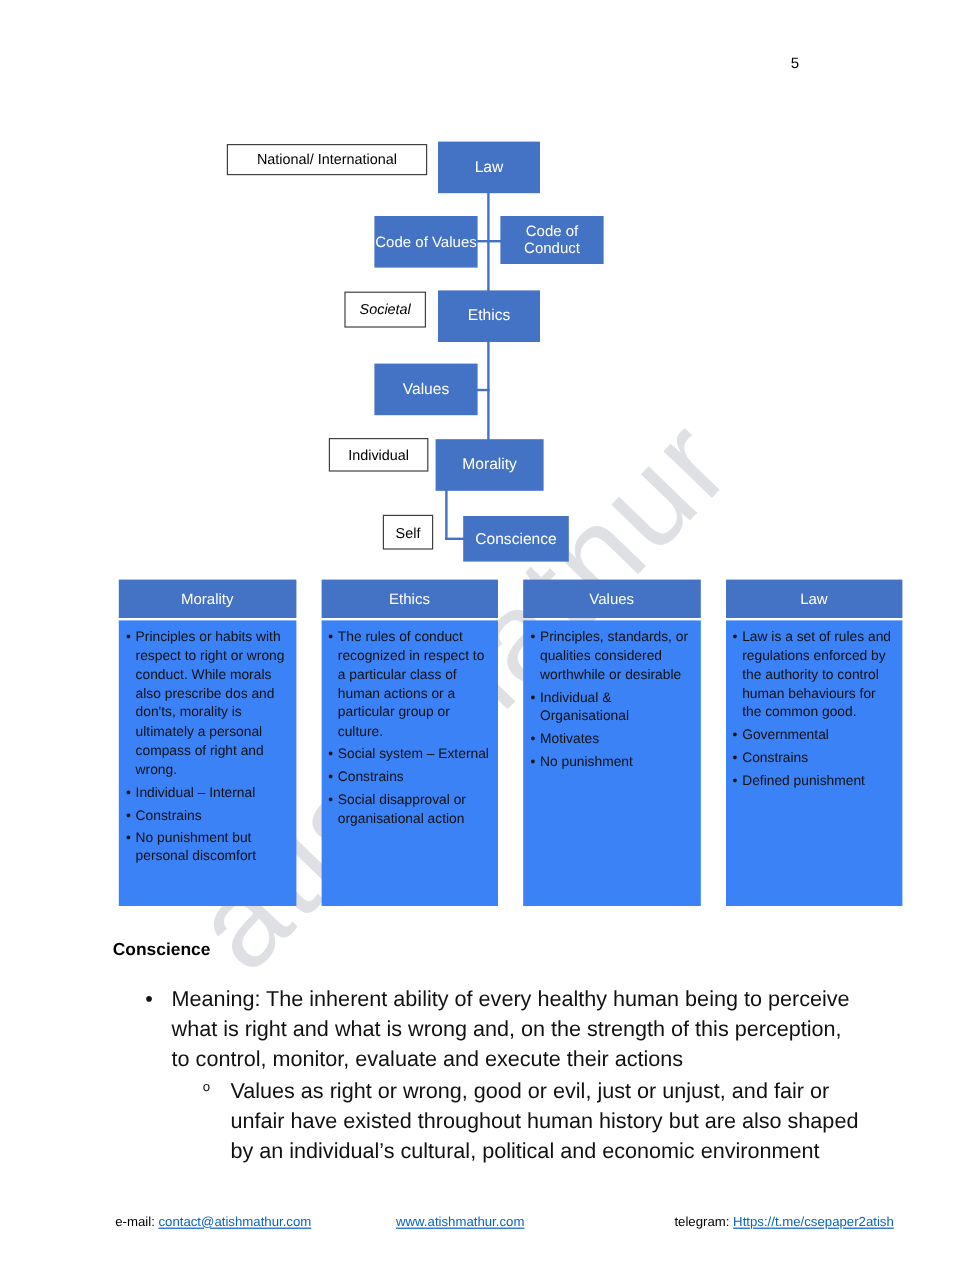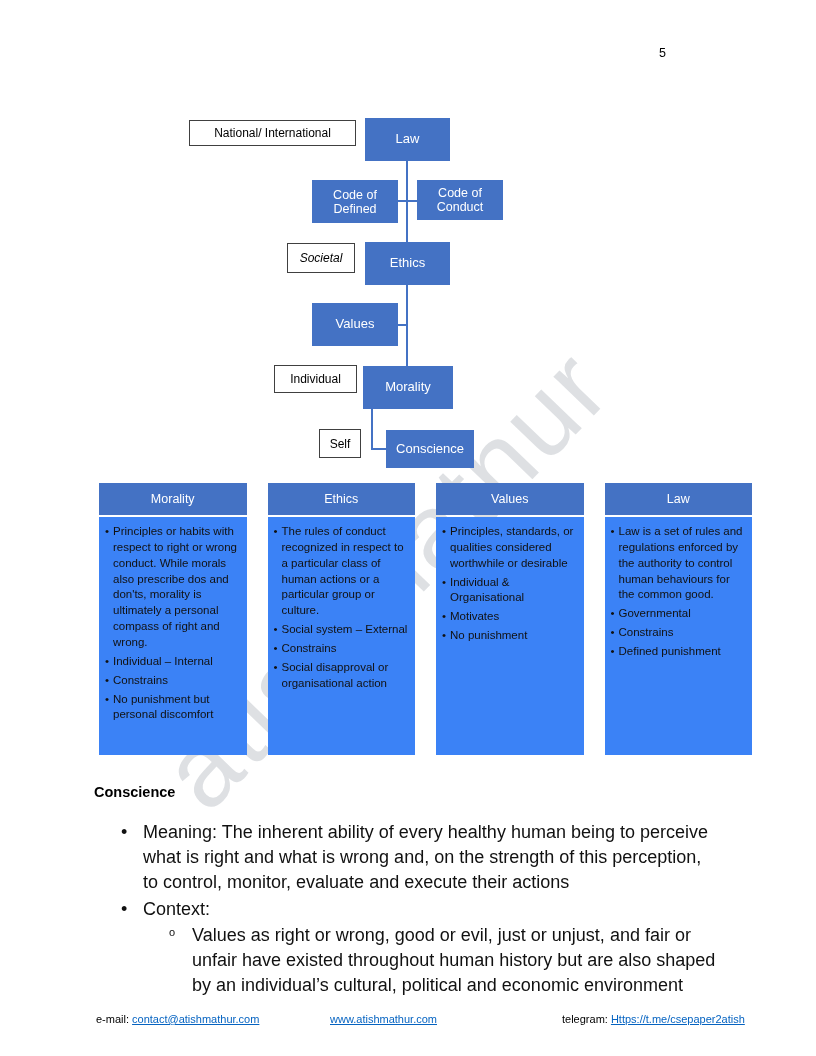--- a/index.html
+++ b/index.html
@@ -162,21 +162,21 @@
 
   <div class="diagram">
     <div class="connector" id="line-main-v"></div>
     <div class="connector" id="line-code-h"></div>
     <div class="connector" id="line-values-h"></div>
     <div class="connector" id="line-elbow-v"></div>
     <div class="connector" id="line-elbow-h"></div>
 
     <div class="side-label" id="box-natl">National/ International</div>
     <div class="node" id="box-law">Law</div>
-    <div class="node small-text" id="box-code-ethics">Code of Defined</div>
+    <div class="node small-text" id="box-code-ethics">Code of Values</div>
     <div class="node small-text" id="box-code-conduct">Code of Conduct</div>
     <div class="side-label" id="box-societal">Societal</div>
     <div class="node" id="box-ethics">Ethics</div>
     <div class="node" id="box-values">Values</div>
     <div class="side-label" id="box-individual">Individual</div>
     <div class="node" id="box-morality">Morality</div>
     <div class="side-label" id="box-self">Self</div>
     <div class="node" id="box-conscience">Conscience</div>
   </div>
 
@@ -224,21 +224,20 @@
             <li>Defined punishment</li>
           </ul>
       </div>
     </div>
   </div>
 
   <div class="conscience">
     <h2>Conscience</h2>
     <ul>
       <li class="lvl1">Meaning: The inherent ability of every healthy human being to perceive what is right and what is wrong and, on the strength of this perception, to control, monitor, evaluate and execute their actions</li>
-      <li class="lvl1">Context:</li>
       <li class="lvl2">Values as right or wrong, good or evil, just or unjust, and fair or unfair have existed throughout human history but are also shaped by an individual’s cultural, political and economic environment</li>
     </ul>
   </div>
 
   <div class="footer">
     <span class="footer-item" id="footer-email"><span>e-mail: </span><a href="#">contact@atishmathur.com</a></span>
     <span class="footer-item" id="footer-web"><a href="#">www.atishmathur.com</a></span>
     <span class="footer-item" id="footer-tg"><span>telegram: </span><a href="#">Https://t.me/csepaper2atish</a></span>
   </div>
 

